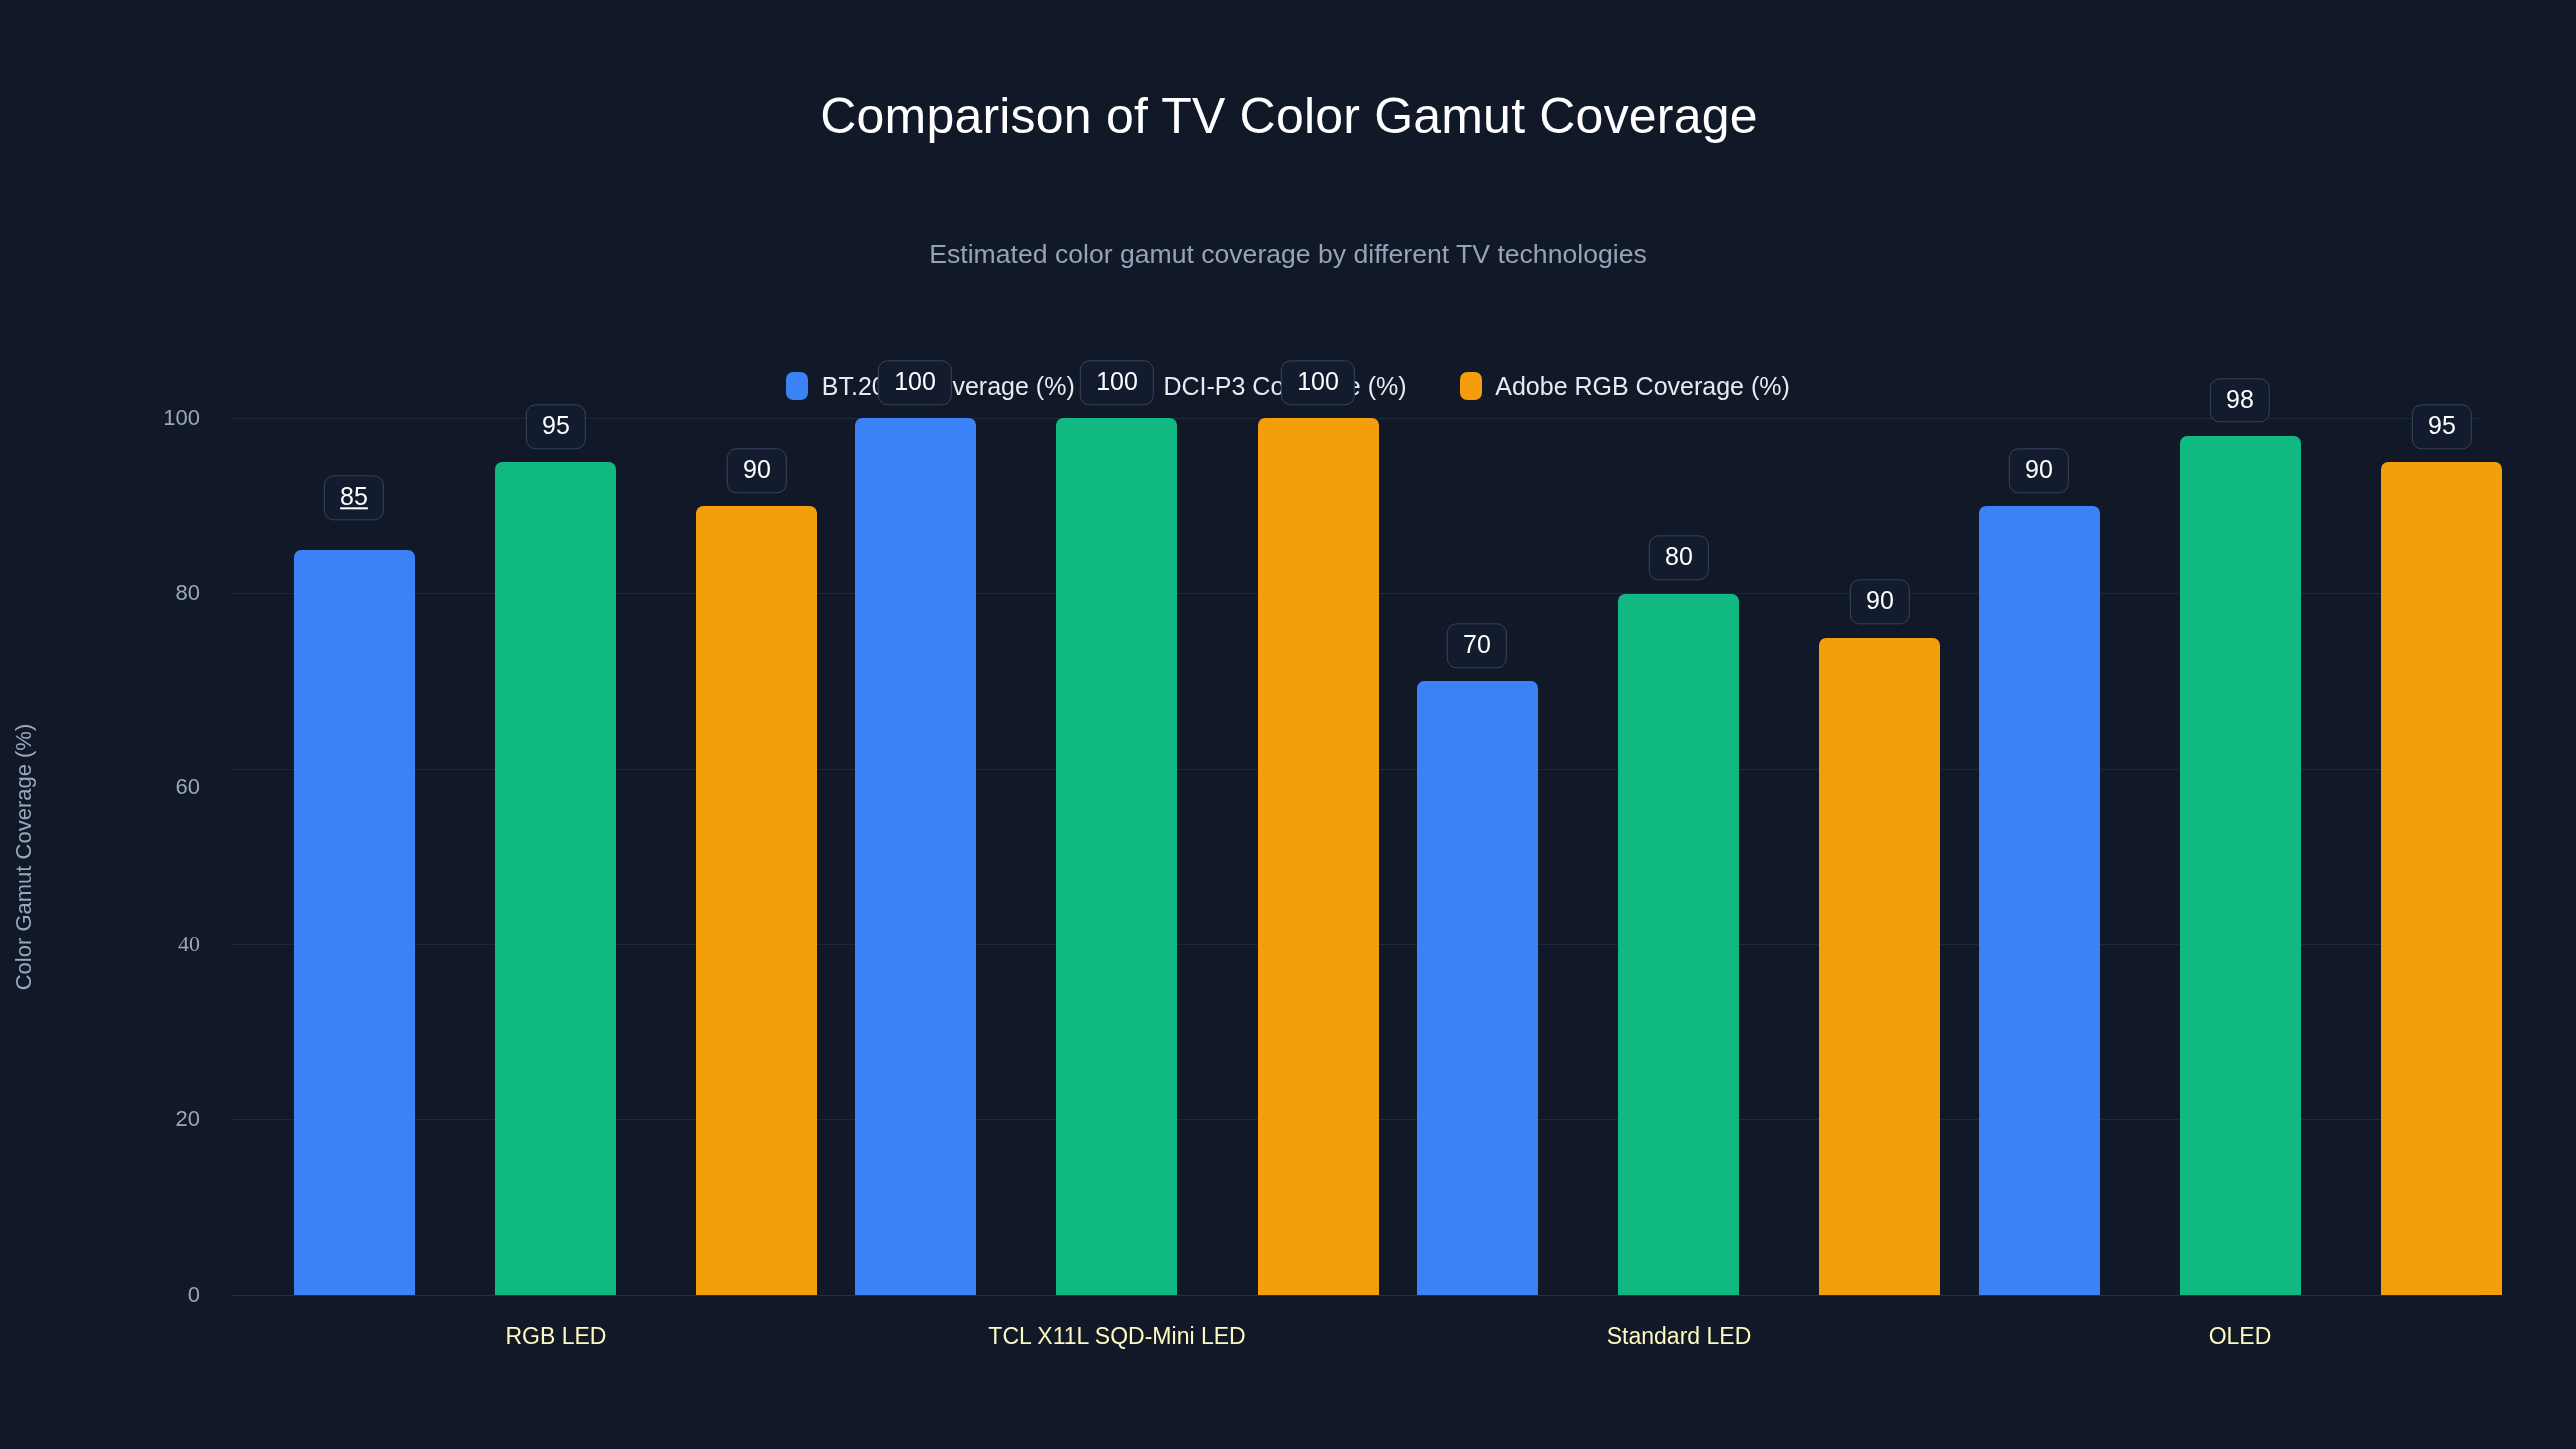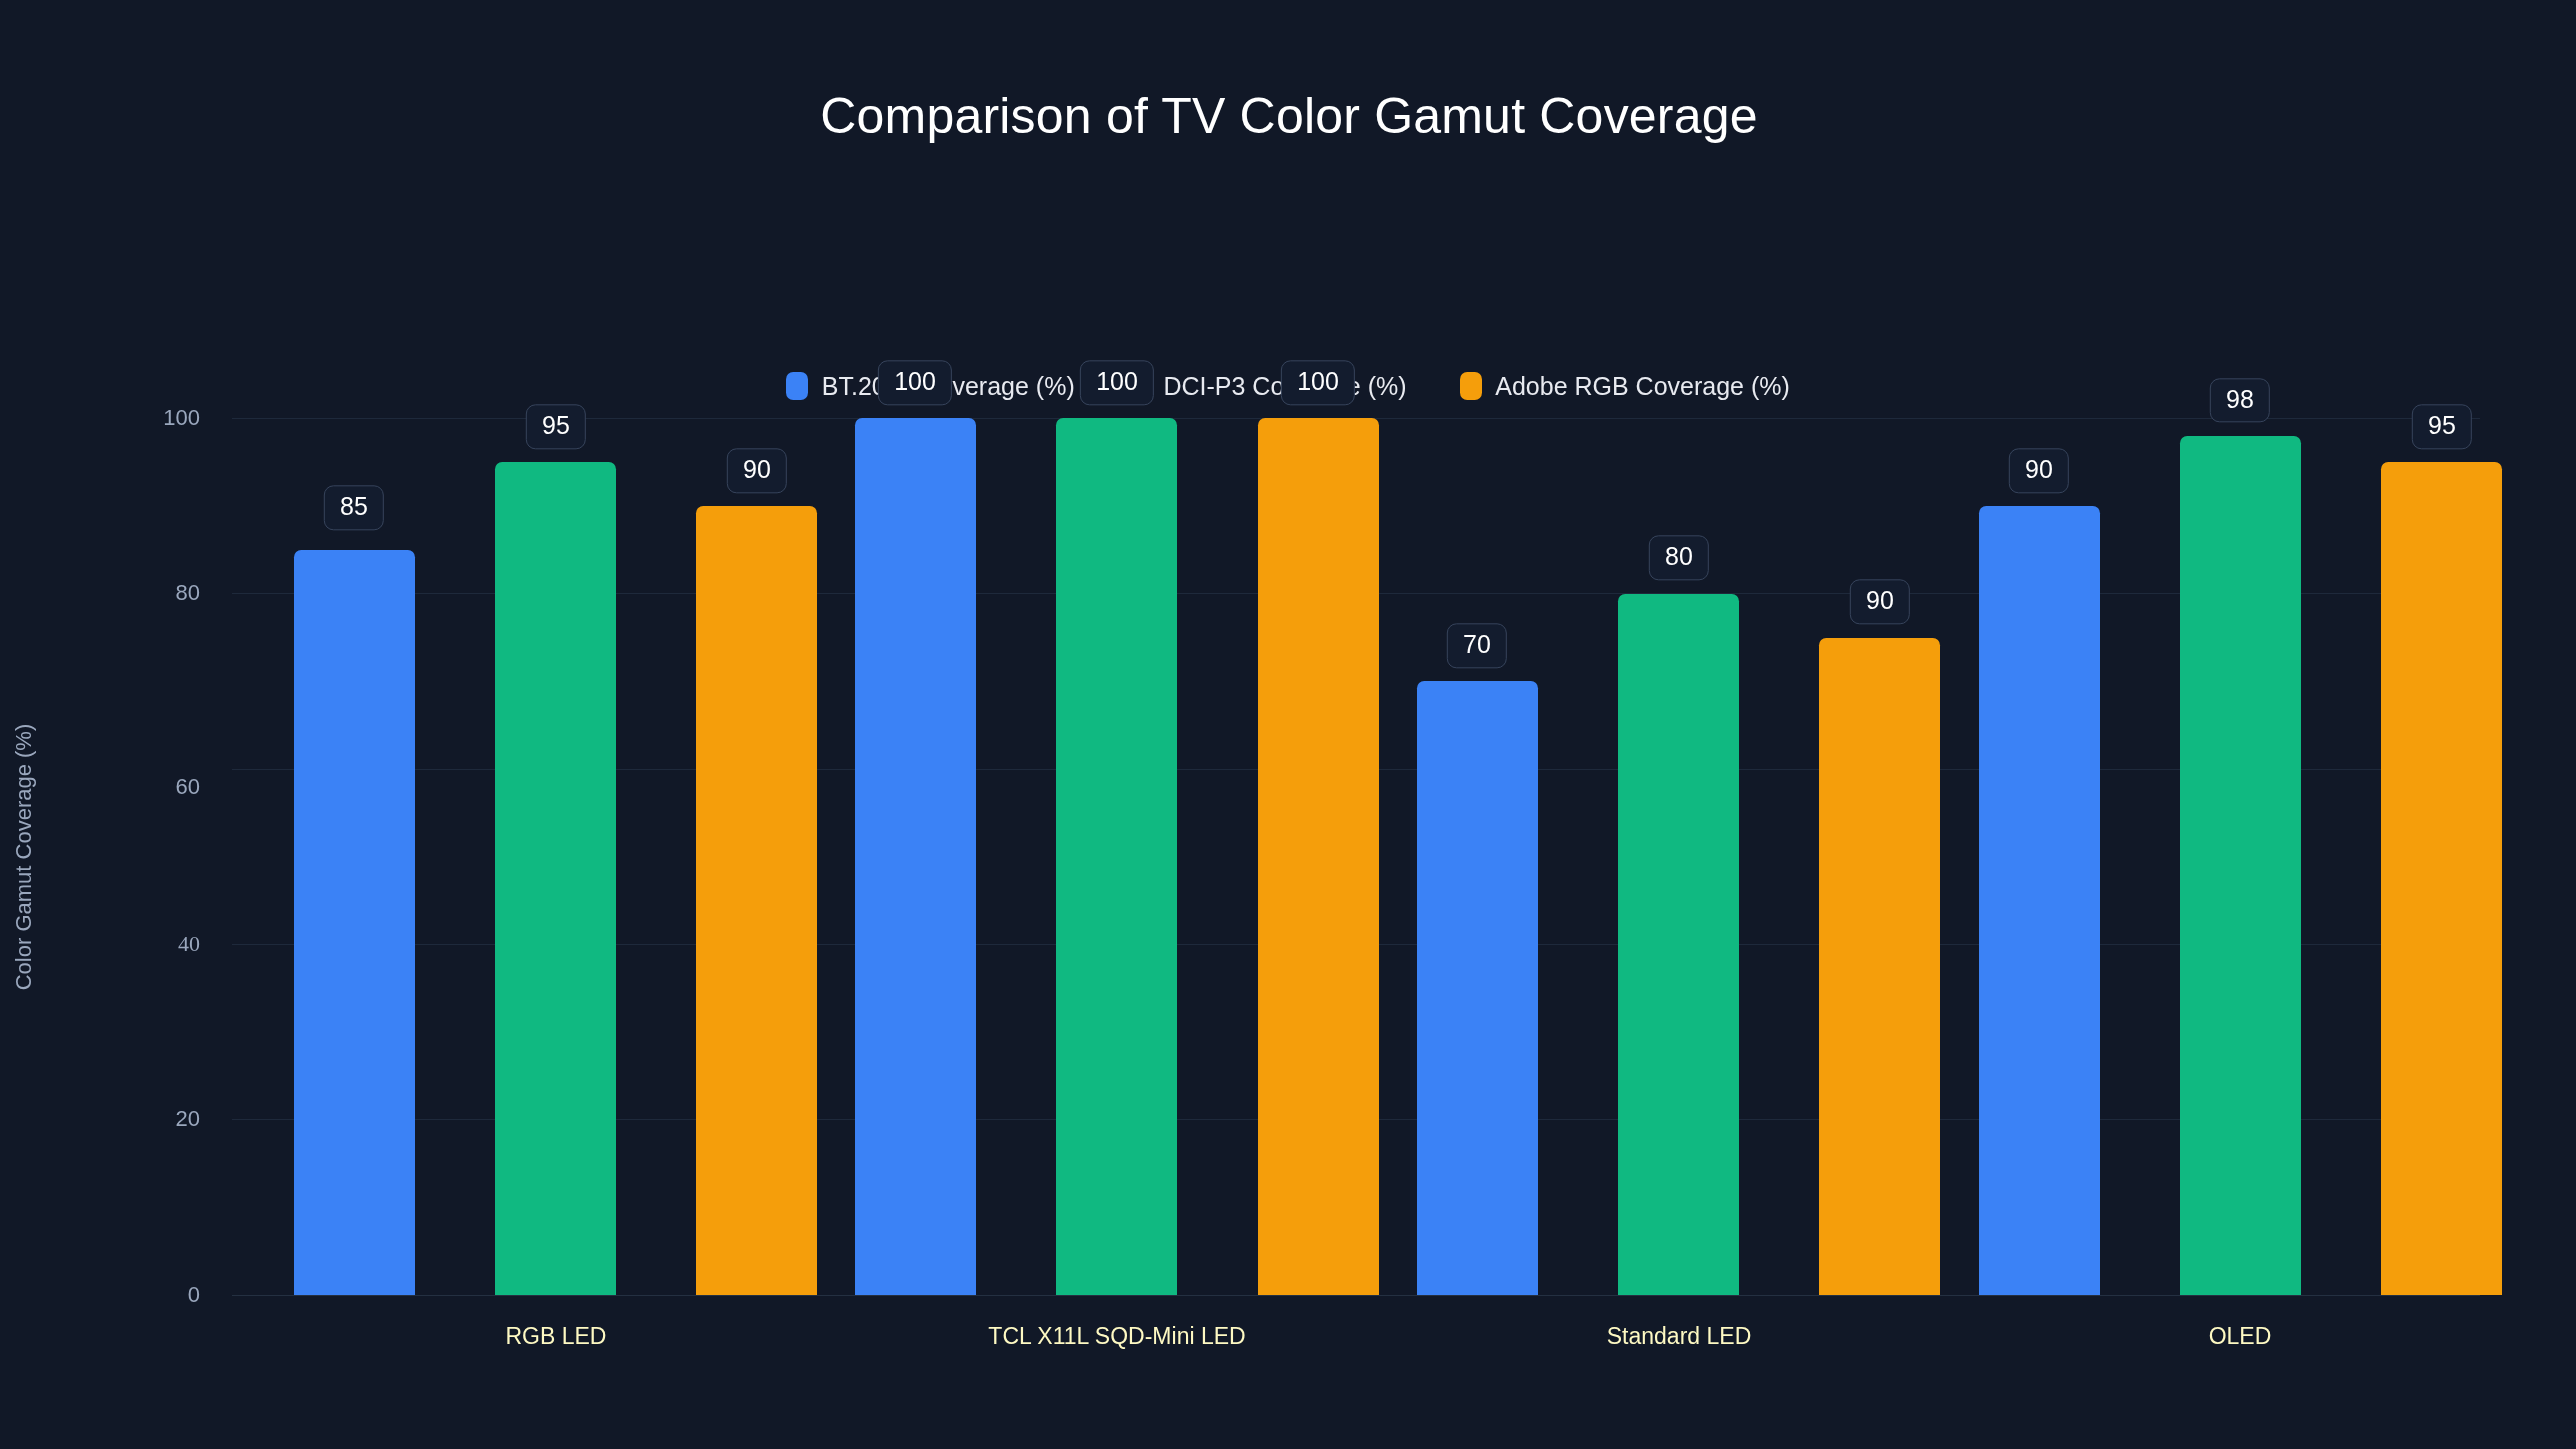--- a/index.html
+++ b/index.html
@@ -169,20 +169,21 @@
     white-space: nowrap;
     line-height: 1;
   }
 </style>
 </head>
 <body>
 
 <div id="chart-root">
 
   <div class="chart-title">Comparison of TV Color Gamut Coverage</div>
+  <div class="chart-subtitle">Estimated color gamut coverage by different TV technologies</div>
 
   <div class="legend" id="legend">
       <div class="legend-item">
         <span class="legend-swatch" style="background: rgb(59, 130, 246);"></span>
         <span class="legend-label">BT.2020 Coverage (%)</span>
       </div>
       <div class="legend-item">
         <span class="legend-swatch" style="background: rgb(16, 185, 129);"></span>
         <span class="legend-label">DCI-P3 Coverage (%)</span>
       </div>
@@ -206,21 +207,21 @@
     </div>
 
   <div class="plot" id="plot">
       <div class="gridline axis-base" style="top: 877px;"></div>
       <div class="gridline" style="top: 701px;"></div>
       <div class="gridline" style="top: 526px;"></div>
       <div class="gridline" style="top: 351px;"></div>
       <div class="gridline" style="top: 175px;"></div>
       <div class="gridline" style="top: 0px;"></div>
       <div class="bar" style="left: 62px; width: 121px; height: 745px; background: rgb(59, 130, 246);"></div>
-      <div class="value-badge" style="left: 122px; top: 112px;">85</div>
+      <div class="value-badge" style="left: 122px; top: 102px; text-decoration: underline;">85</div>
       <div class="bar" style="left: 263px; width: 121px; height: 833px; background: rgb(16, 185, 129);"></div>
       <div class="value-badge" style="left: 324px; top: 31px;">95</div>
       <div class="bar" style="left: 464px; width: 121px; height: 789px; background: rgb(245, 158, 11);"></div>
       <div class="value-badge" style="left: 525px; top: 75px;">90</div>
       <div class="bar" style="left: 623px; width: 121px; height: 877px; background: rgb(59, 130, 246);"></div>
       <div class="value-badge" style="left: 683px; top: -13px;">100</div>
       <div class="bar" style="left: 824px; width: 121px; height: 877px; background: rgb(16, 185, 129);"></div>
       <div class="value-badge" style="left: 885px; top: -13px;">100</div>
       <div class="bar" style="left: 1026px; width: 121px; height: 877px; background: rgb(245, 158, 11);"></div>
       <div class="value-badge" style="left: 1086px; top: -13px;">100</div>

